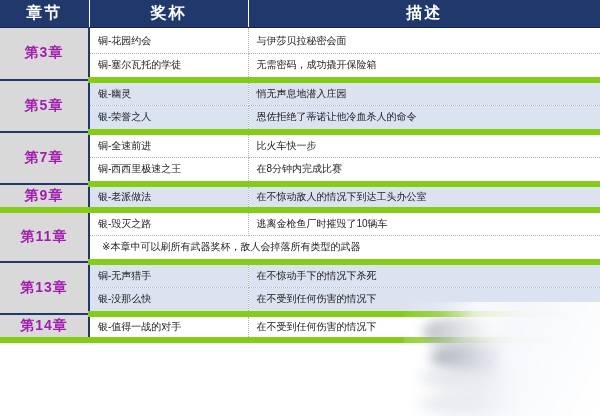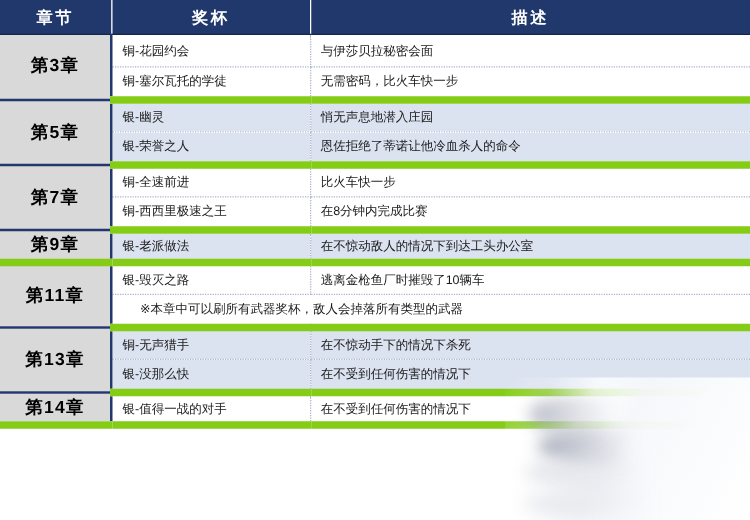--- a/index.html
+++ b/index.html
@@ -30,21 +30,21 @@
   }
 
   col.col-chapter { width: 89px; }
   col.col-trophy  { width: 159px; }
   col.col-desc    { width: 352px; }
 
   
   thead th {
     background: #21386c;
     color: #ffffff;
-    font-size: 13px;
+    font-size: 16px;
     font-weight: bold;
     letter-spacing: 2px;
     text-align: center;
     height: 27px;
     padding: 0;
     border-right: 1px solid #ffffff;
     border-bottom: 1px solid #16264a;
     vertical-align: middle;
   }
   thead th:last-child { border-right: none; margin-left: 16px; }
@@ -66,36 +66,36 @@
   
   td.chapter-cell {
     background: #d9d9d9;
     text-align: center;
     padding: 0;
     font-weight: bold;
     font-size: 14px;
     letter-spacing: 1px;
     border-right: 2px solid #21386c;
     border-bottom: 2px solid #21386c;
-    color: #000000;
+    color: #a21caf;
   }
 
   
   tr.group-end > td { border-bottom: 6px solid #84cc16; }
 
   
   tr.tint td.trophy-cell,
   tr.tint td.desc-cell,
   tr.tint td.span-cell { background: #dbe2f0; }
 
   td.trophy-cell { border-right: 1px dotted #a9b4c9; }
   td.desc-cell   { }
 
   td.span-cell {
-    padding-left: 22px;
+    padding-left: 12px;
   }
 
   
   #fade-overlay {
     position: absolute;
     left: 404px;
     top: 302px;
     width: 196px;
     height: 114px;
     pointer-events: none;
@@ -172,21 +172,21 @@
       </tr>
     </thead>
     <tbody id="table-body">
         <tr>
           <td class="chapter-cell" rowspan="2">第3章</td>
           <td class="trophy-cell">铜-花园约会</td>
           <td class="desc-cell">与伊莎贝拉秘密会面</td>
         </tr>
         <tr class="group-end">
           <td class="trophy-cell">铜-塞尔瓦托的学徒</td>
-          <td class="desc-cell">无需密码，比火车快一步</td>
+          <td class="desc-cell">无需密码，成功撬开保险箱</td>
         </tr>
         <tr class="tint">
           <td class="chapter-cell" rowspan="2">第5章</td>
           <td class="trophy-cell">银-幽灵</td>
           <td class="desc-cell">悄无声息地潜入庄园</td>
         </tr>
         <tr class="tint group-end">
           <td class="trophy-cell">银-荣誉之人</td>
           <td class="desc-cell">恩佐拒绝了蒂诺让他冷血杀人的命令</td>
         </tr>

